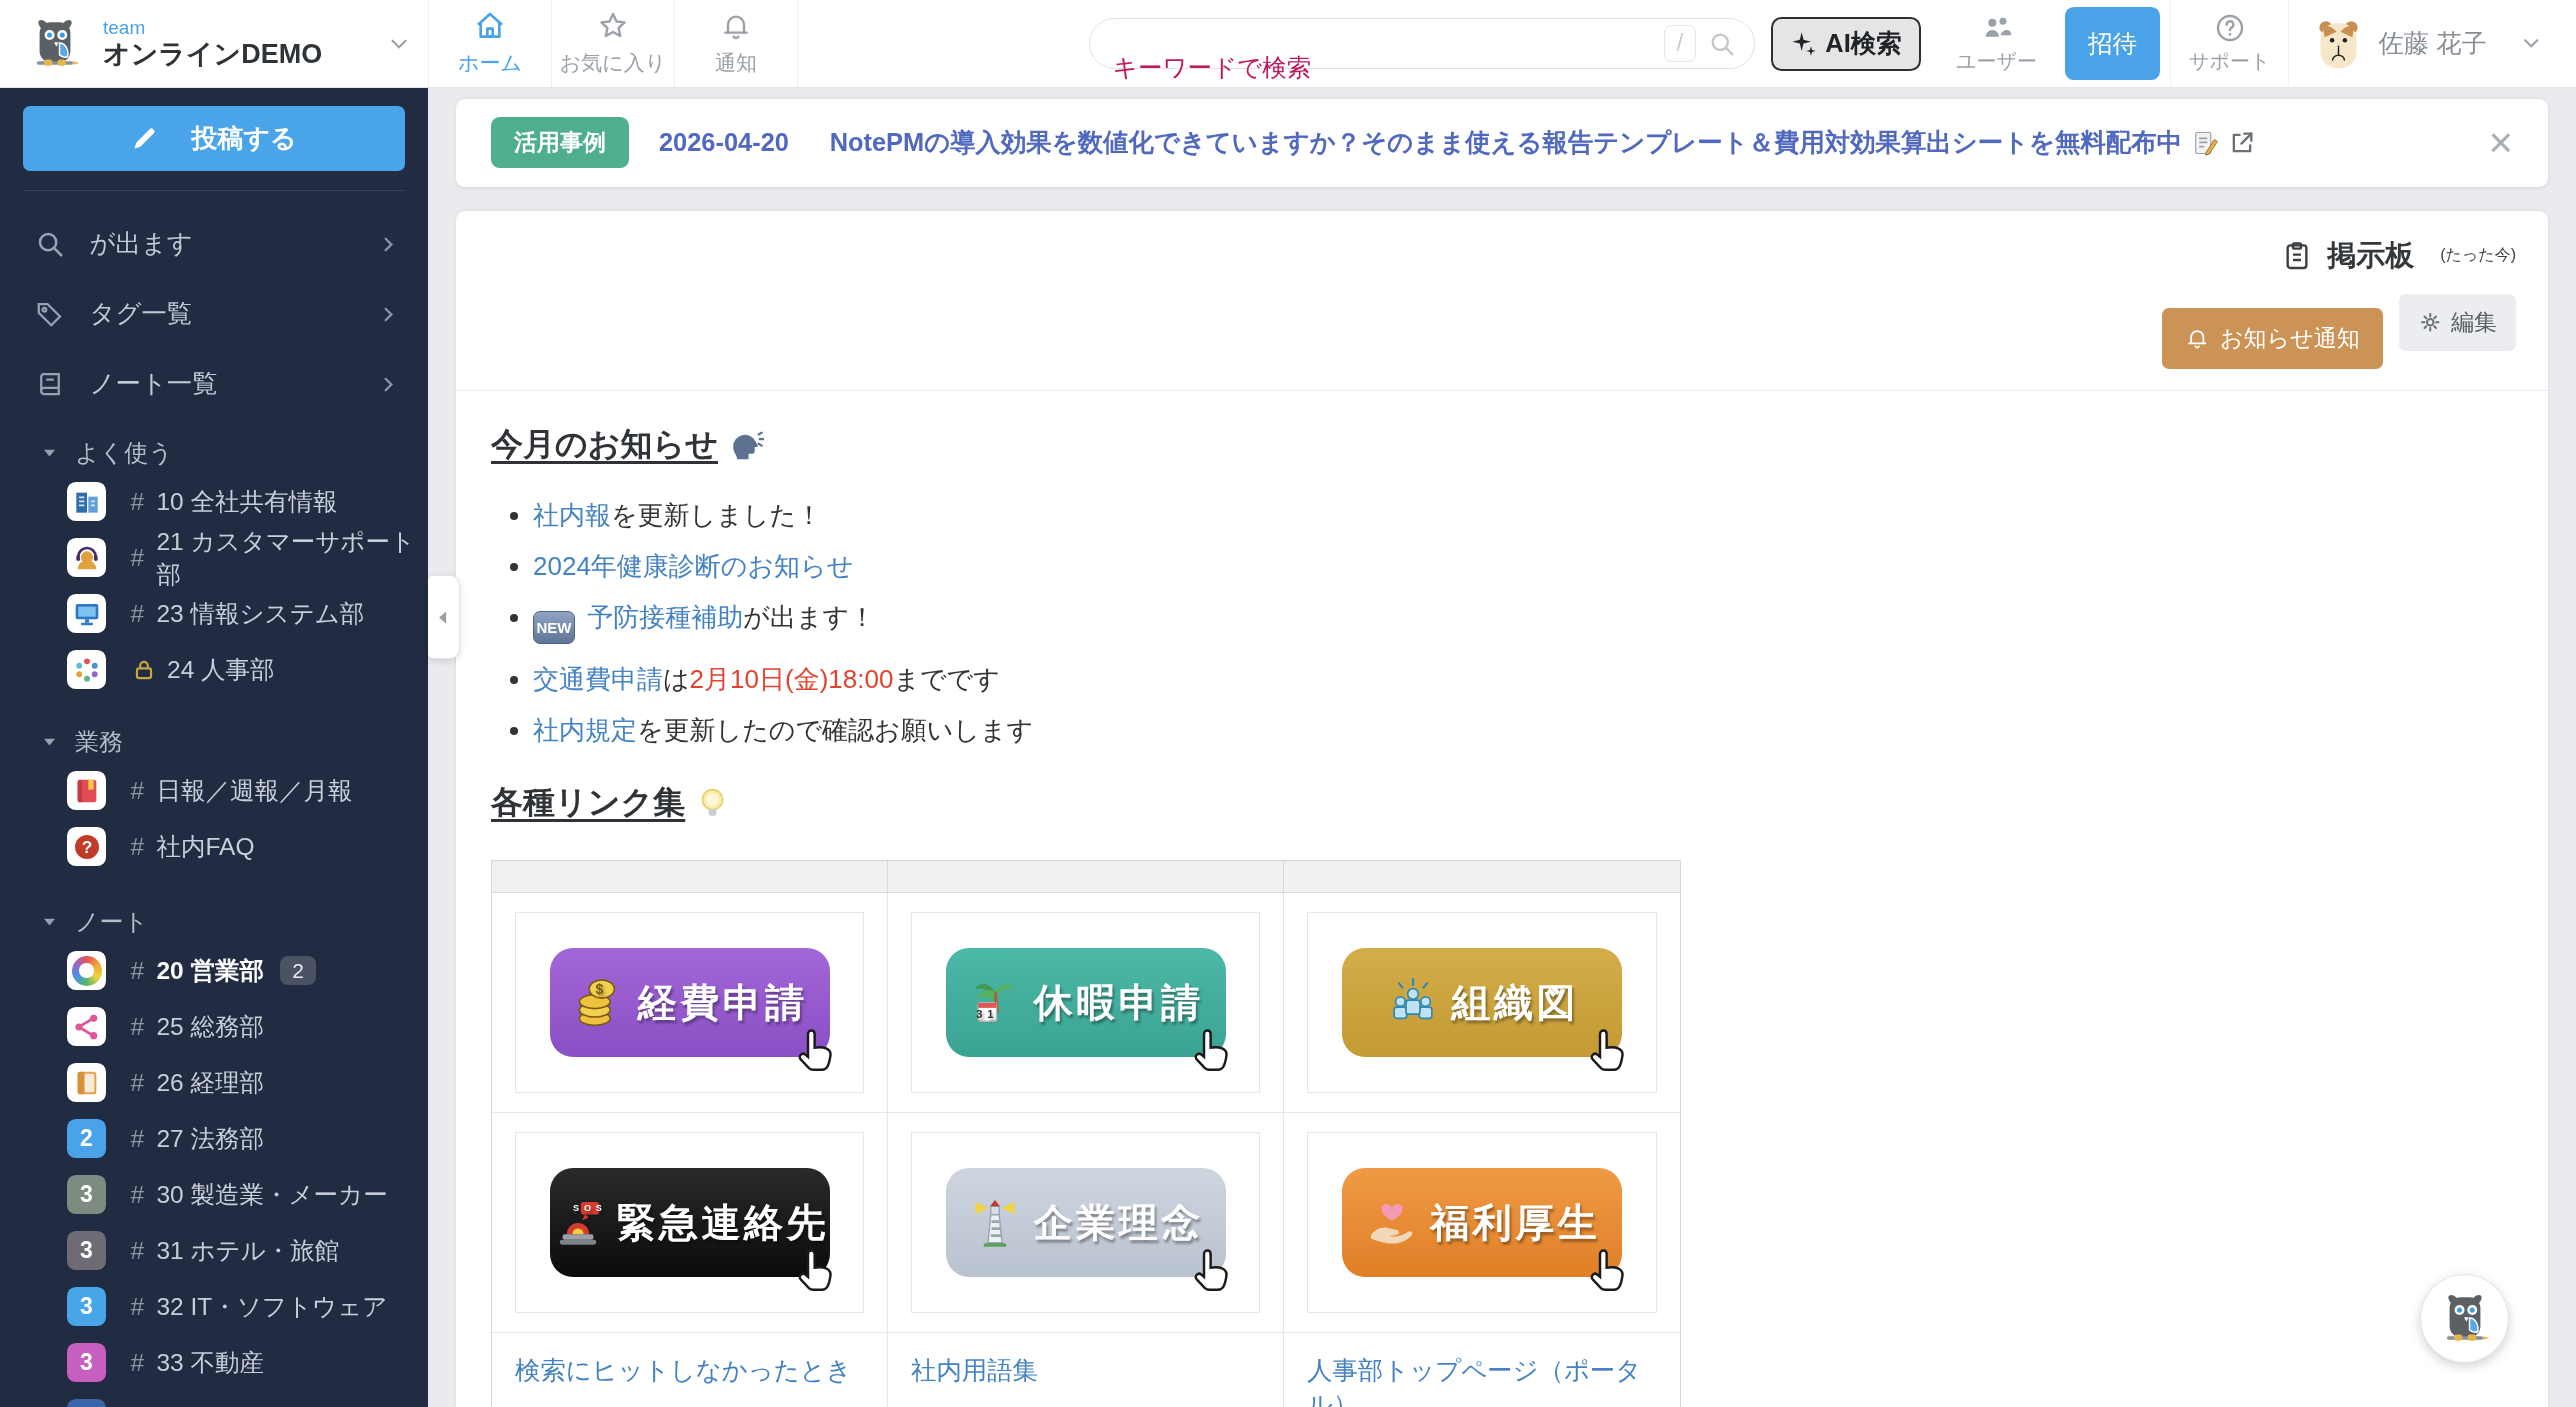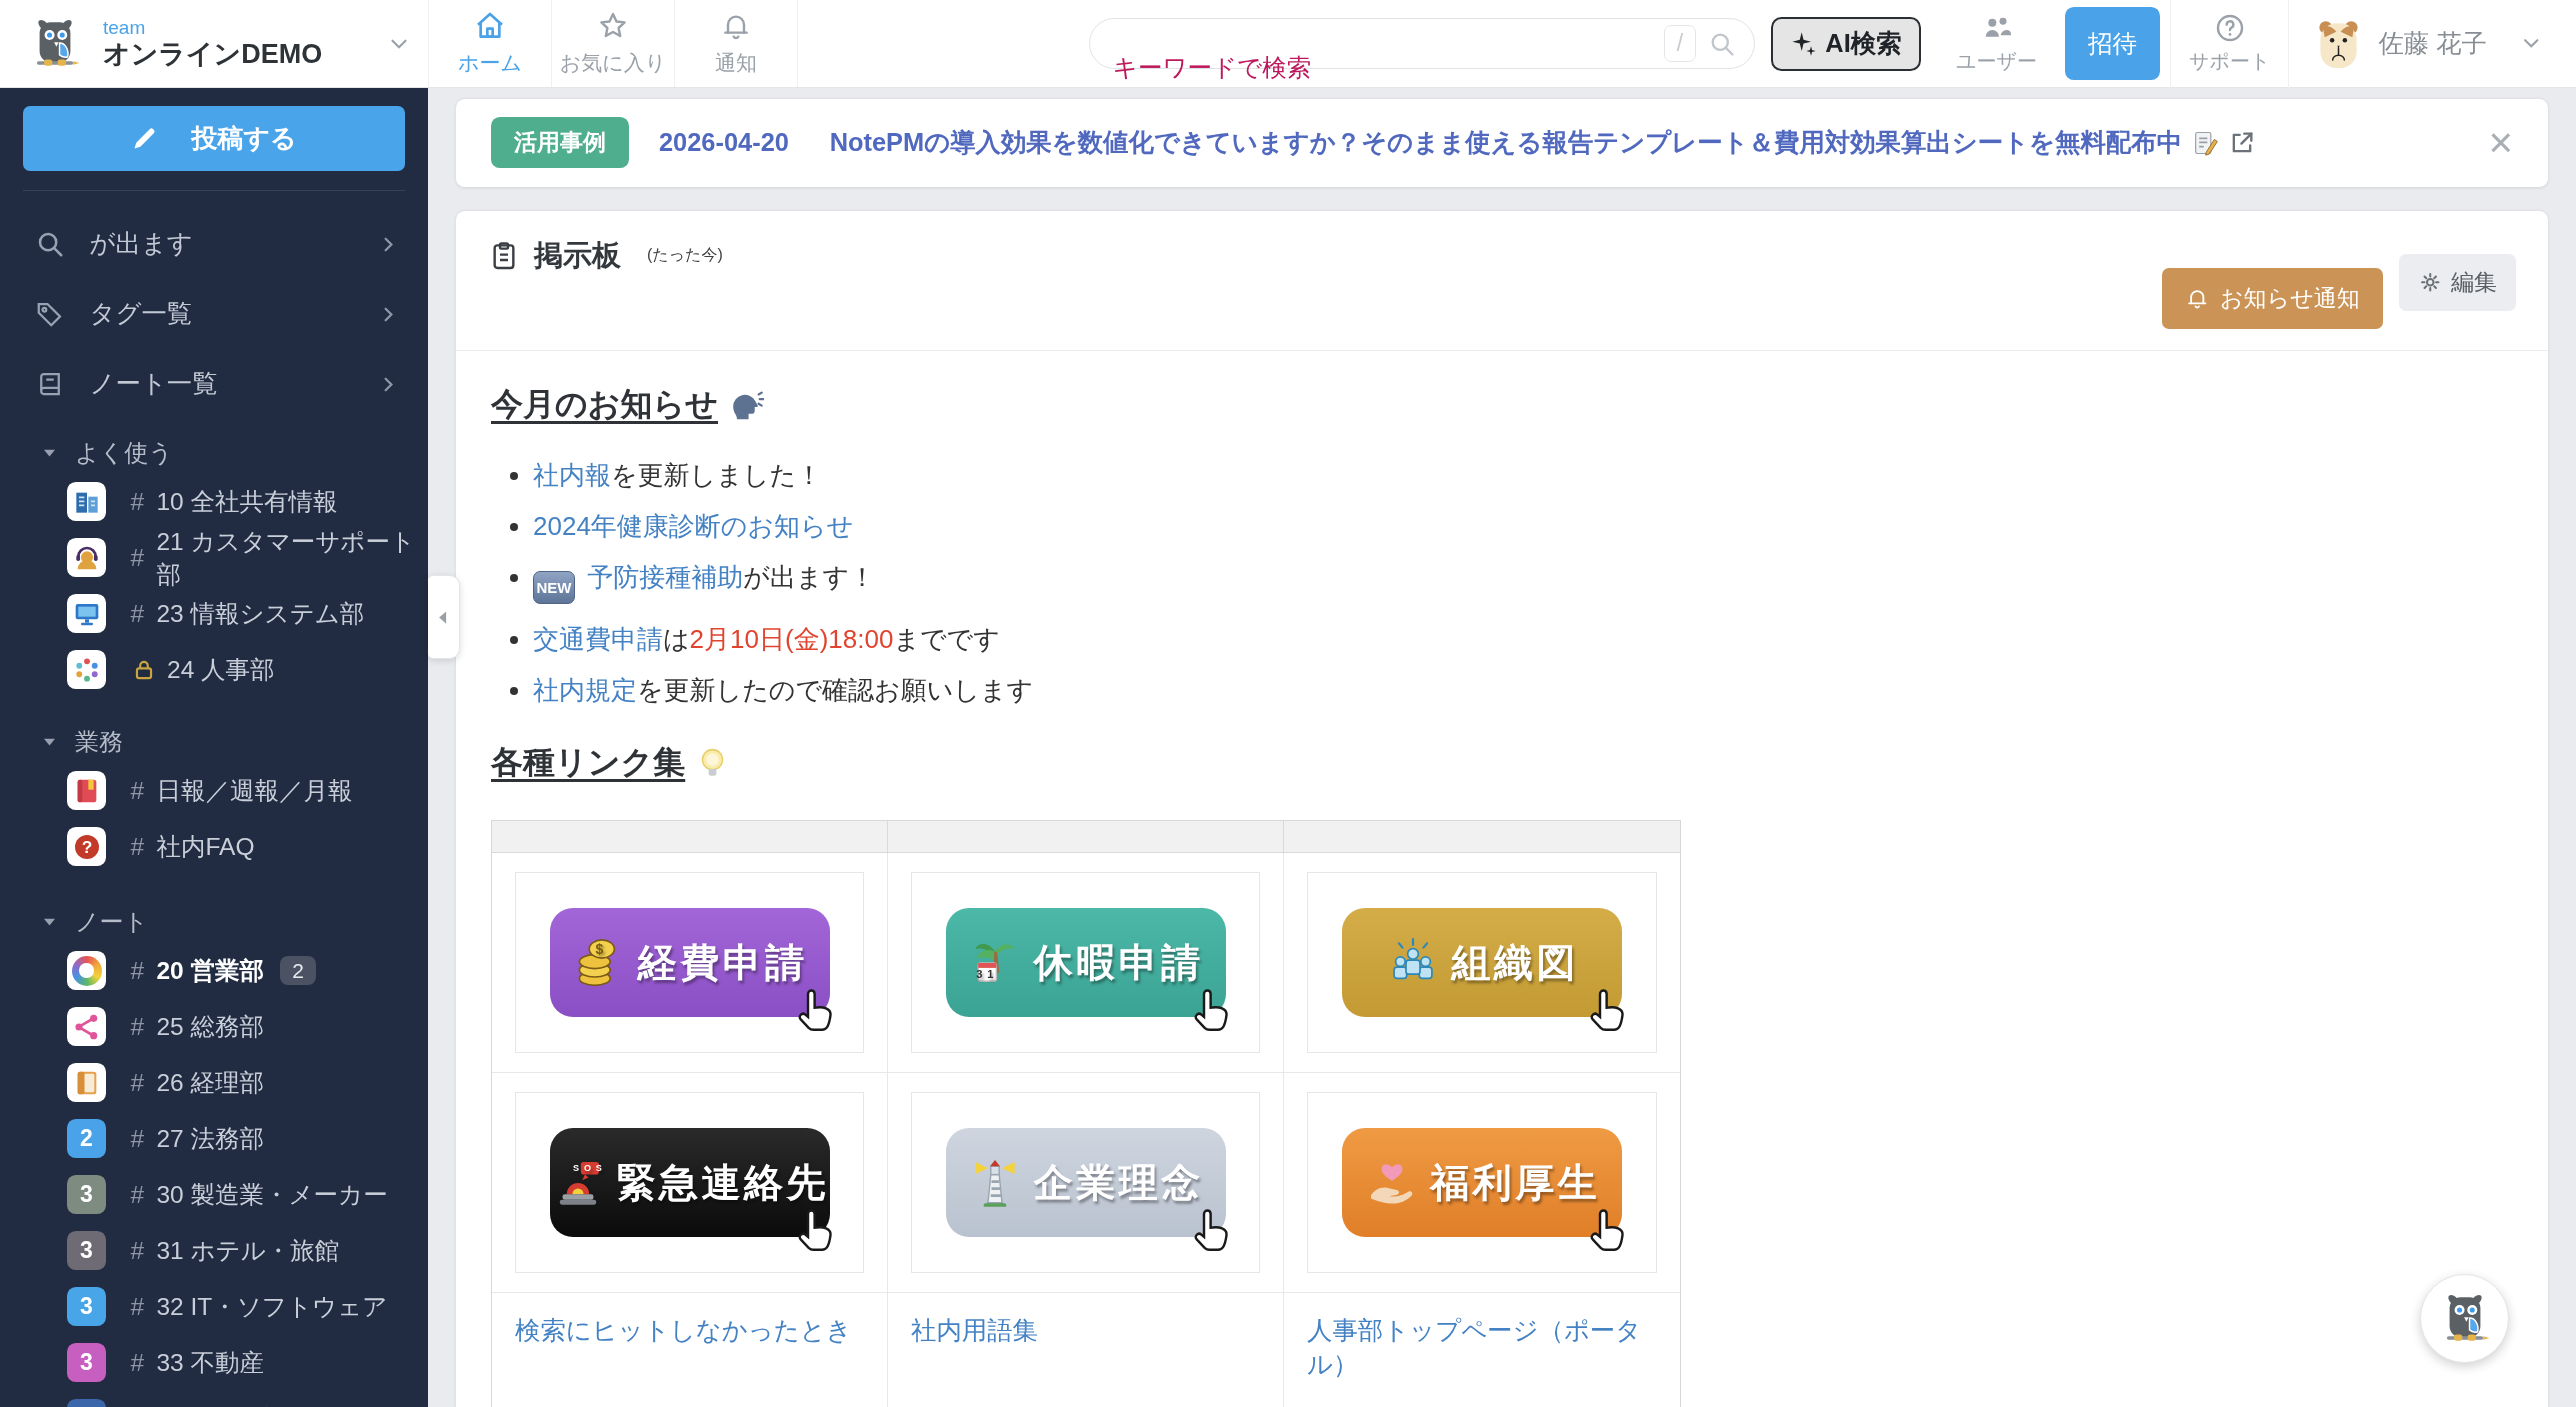--- a/index.html
+++ b/index.html
@@ -95,21 +95,21 @@
   .ntext { color:#5069bf; font-weight:bold; font-size:25.4px; white-space:nowrap; overflow:hidden;
     display:flex; align-items:center; gap:8.8px; min-width:0; }
   .ndate { margin-right:32px; flex:none; }
   .ntitle { overflow:hidden; text-overflow:ellipsis; }
   .n-ic { width:28px; height:28px; flex:none; color:#6b7178; }
   .nclose { margin-left:auto; color:#a9afb5; font-size:42px; line-height:1; flex:none;
     background:none; border:none; font-family:inherit; }
 
   .board { margin-top:24.5px; background:#fff; border-radius:8.8px 8.8px 0 0;
     box-shadow:0 0.9px 3.5px rgba(0,0,0,.10); min-height:1227px; }
-  .bheader { display:flex; align-items:flex-start; padding:24.5px 32px 21px; border-bottom:0.9px solid #ececee; }
+  .bheader { display:flex; align-items:flex-end; padding:24.5px 32px 21px; border-bottom:0.9px solid #ececee;flex-direction:column; }
   .btitle-wrap { display:flex; align-items:center; gap:14px; }
   .clip { width:32px; height:32px; color:#3a3f44; }
   .btitle { font-size:29px; font-weight:bold; color:#33383d; }
   .btime { font-size:16px; color:#404040; margin-left:12px; }
   .bbtns { margin-left:auto; display:flex; gap:16px; align-items:center; }
   .notifybtn { background:#cb9355; color:#fff; border:none; border-radius:7px; font-size:23px;
     display:flex; align-items:center; gap:10.5px; padding:15px 23px; font-family:inherit;margin-top:32px; }
   .notifybtn .ticon { width:24.5px; height:24.5px; color:#fff; }
   .editbtn { background:#ebedf0; color:#5a6065; border:none; border-radius:7px; font-size:23px;
     display:flex; align-items:center; gap:8.8px; padding:13px 19px; font-family:inherit; }

